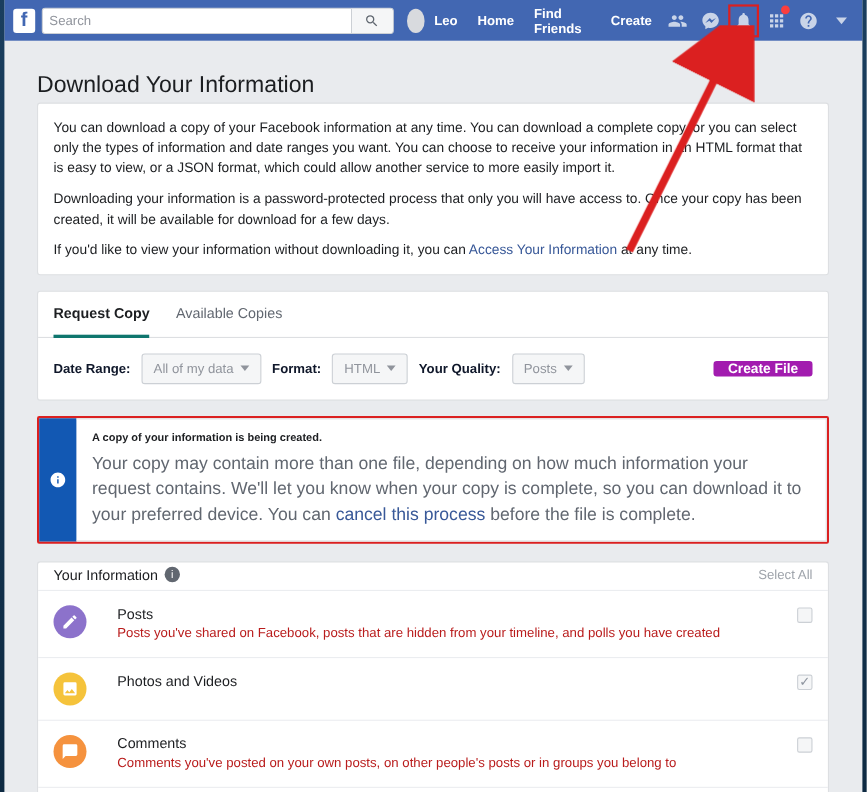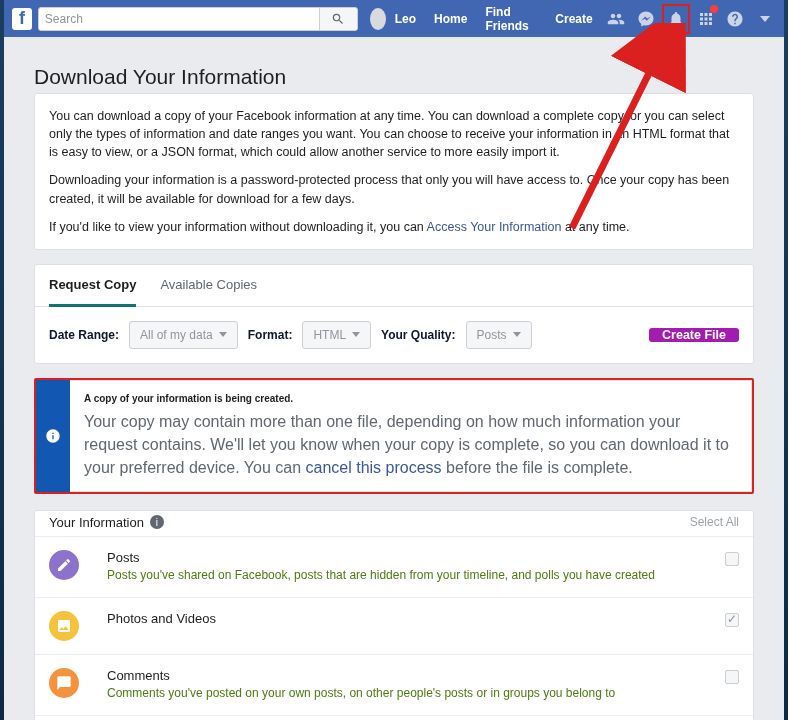--- a/index.html
+++ b/index.html
@@ -66,21 +66,21 @@
   .yi-header .h-title { font-size:13px; color:#1c1e21; font-weight:400; }
   .yi-header .info-i { width:14px;height:14px;border-radius:50%;background:#616770;color:#fff;font-size:10px;display:flex;align-items:center;justify-content:center;margin-left:6px;}
   .yi-header .spacer2{flex:1;}
   .yi-header .select-all{color:#9ea3aa;font-size:12px;cursor:pointer;}
 
   .yi-item { display:flex; align-items:flex-start; padding:13px 14px; border-top:1px solid #ebedf0;gap:16px; }
   .yi-icon { width:30px; height:30px; border-radius:50%; flex:0 0 30px; display:flex; align-items:center; justify-content:center; margin-right:12px; }
   .yi-icon svg { width:16px; height:16px; fill:#fff; }
   .yi-text { flex:1; }
   .yi-text .t1 { font-size:13px; color:#1c1e21; margin-bottom:2px; }
-  .yi-text .t2 { font-size:12px; color:#4d7c0f; line-height:1.4; }
+  .yi-text .t2 { font-size:12px; color:#b91c1c; line-height:1.4; }
   .yi-check { width:14px; height:14px; border:1px solid #ccd0d5; border-radius:2px; margin-left:8px; margin-top:2px; background:#f5f6f7; position:relative; }
   .yi-check.checked::after{ content:"✓"; position:absolute; top:-2px; left:1px; font-size:12px; color:#8d949e; }
 
   .c-purple{ background:#8c72cb;} .c-yellow{background:#f5c33b;} .c-orange{background:#f5923e;} .c-blue{background:#45bced;}
 
   
   .arrow-svg{ position:absolute; top:23px; left:553px; width:130px; height:215px; pointer-events:none; z-index:50;}
 </style>
 </head>
 <body>

